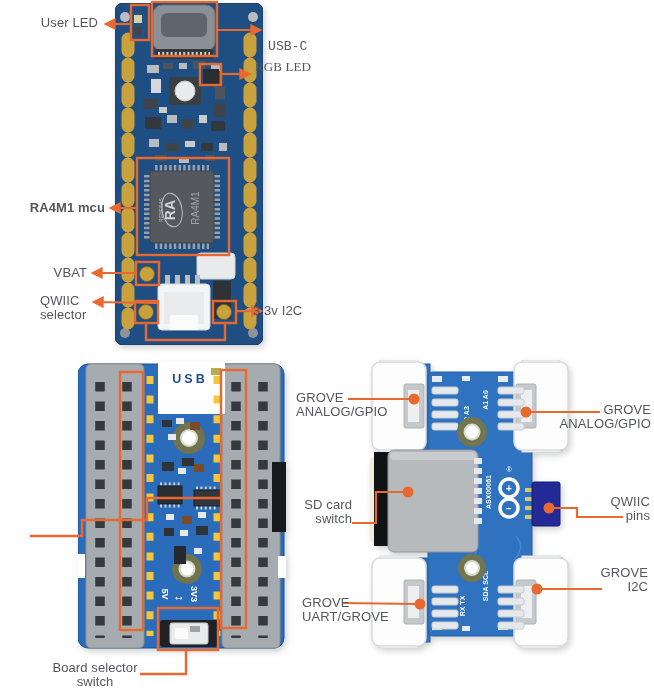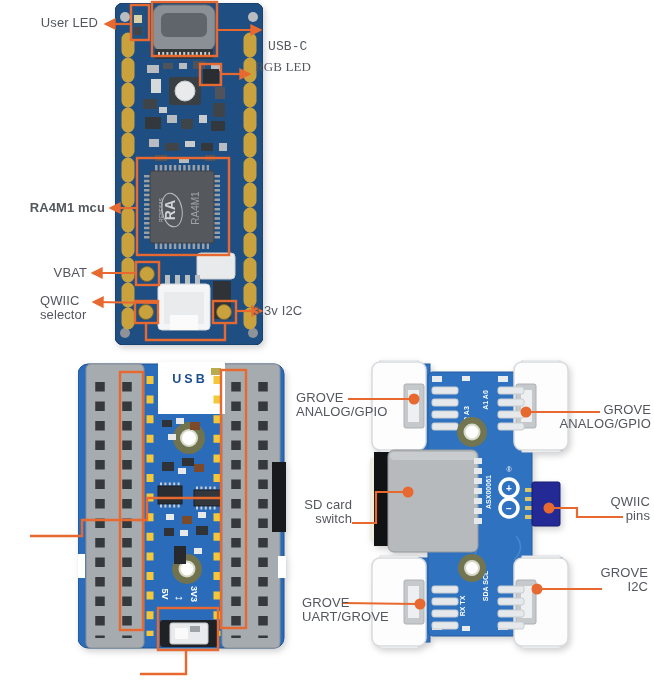--- a/index.html
+++ b/index.html
@@ -346,20 +346,24 @@
   <div class="lbl align-r" style="right:567px;top:266px;">
     <span>VBAT</span>
   </div>
   <div class="lbl" style="left:40px;top:294px;">
     <span>QWIIC</span>
     <span>selector</span>
   </div>
   <div class="lbl" style="left:253px;top:304px;">
     <span>3.3v I2C</span>
   </div>
+  <div class="lbl align-c" style="left:50px;top:661px;width:90px;">
+    <span>Board selector</span>
+    <span>switch</span>
+  </div>
   <div class="lbl" style="left:296px;top:391px;">
     <span>GROVE</span>
     <span>ANALOG/GPIO</span>
   </div>
   <div class="lbl align-r" style="right:3px;top:403px;">
     <span>GROVE</span>
     <span>ANALOG/GPIO</span>
   </div>
   <div class="lbl align-r" style="right:302px;top:498px;">
     <span>SD card</span>

